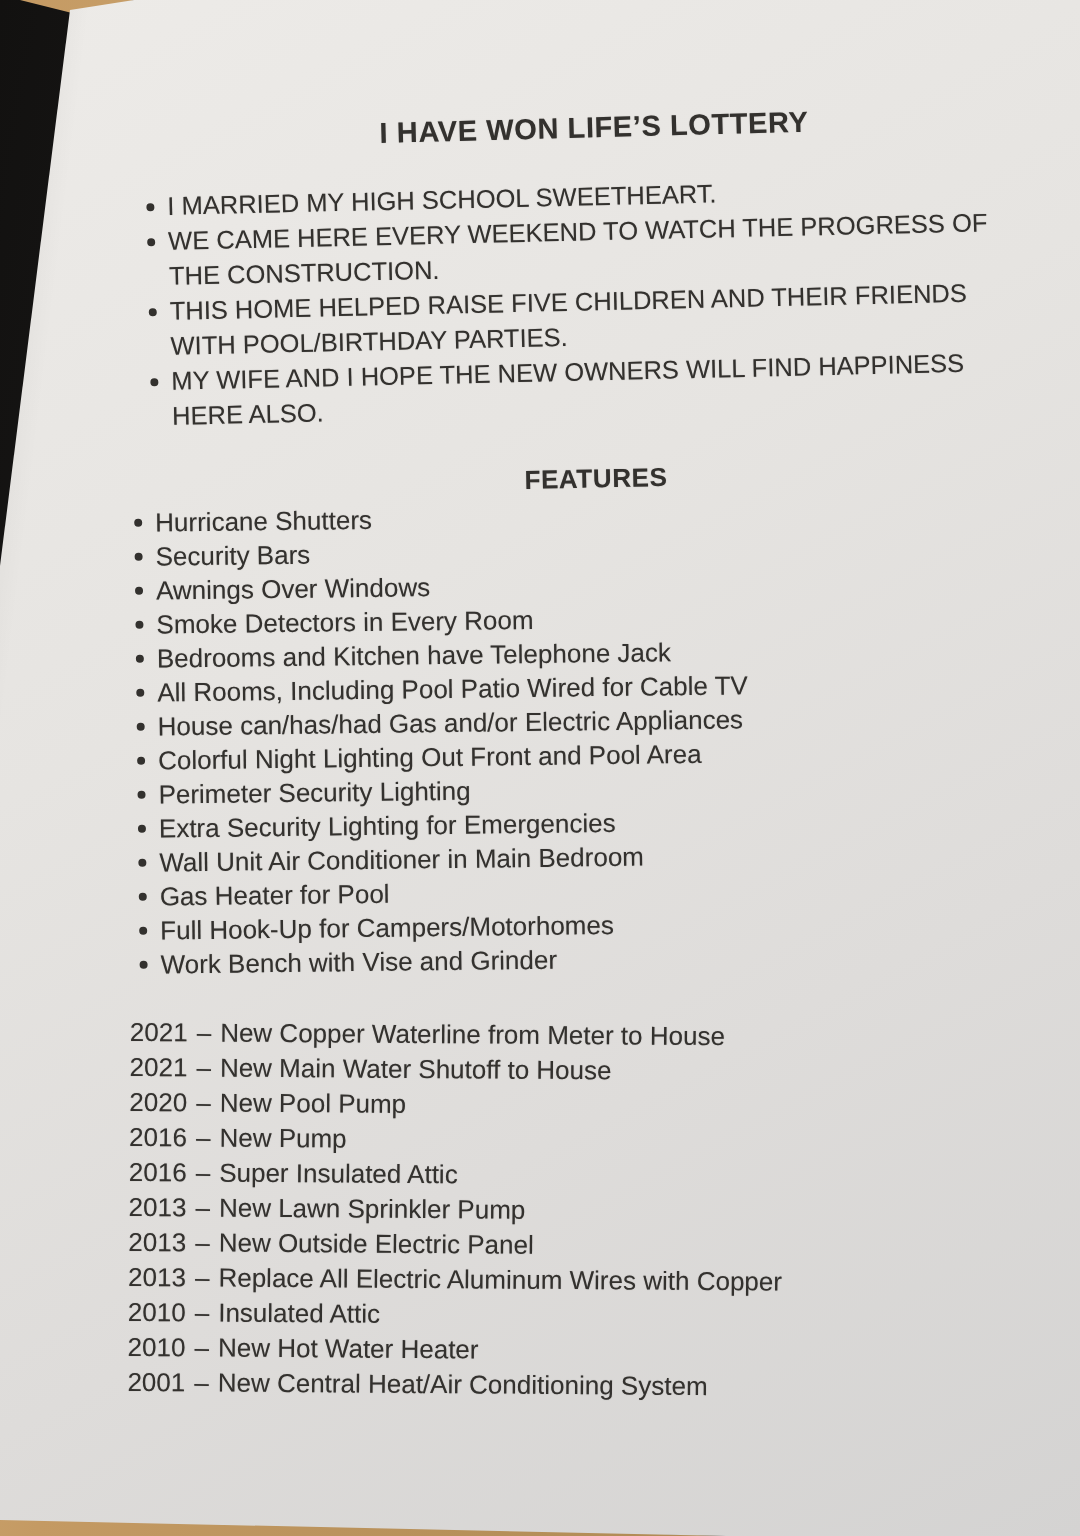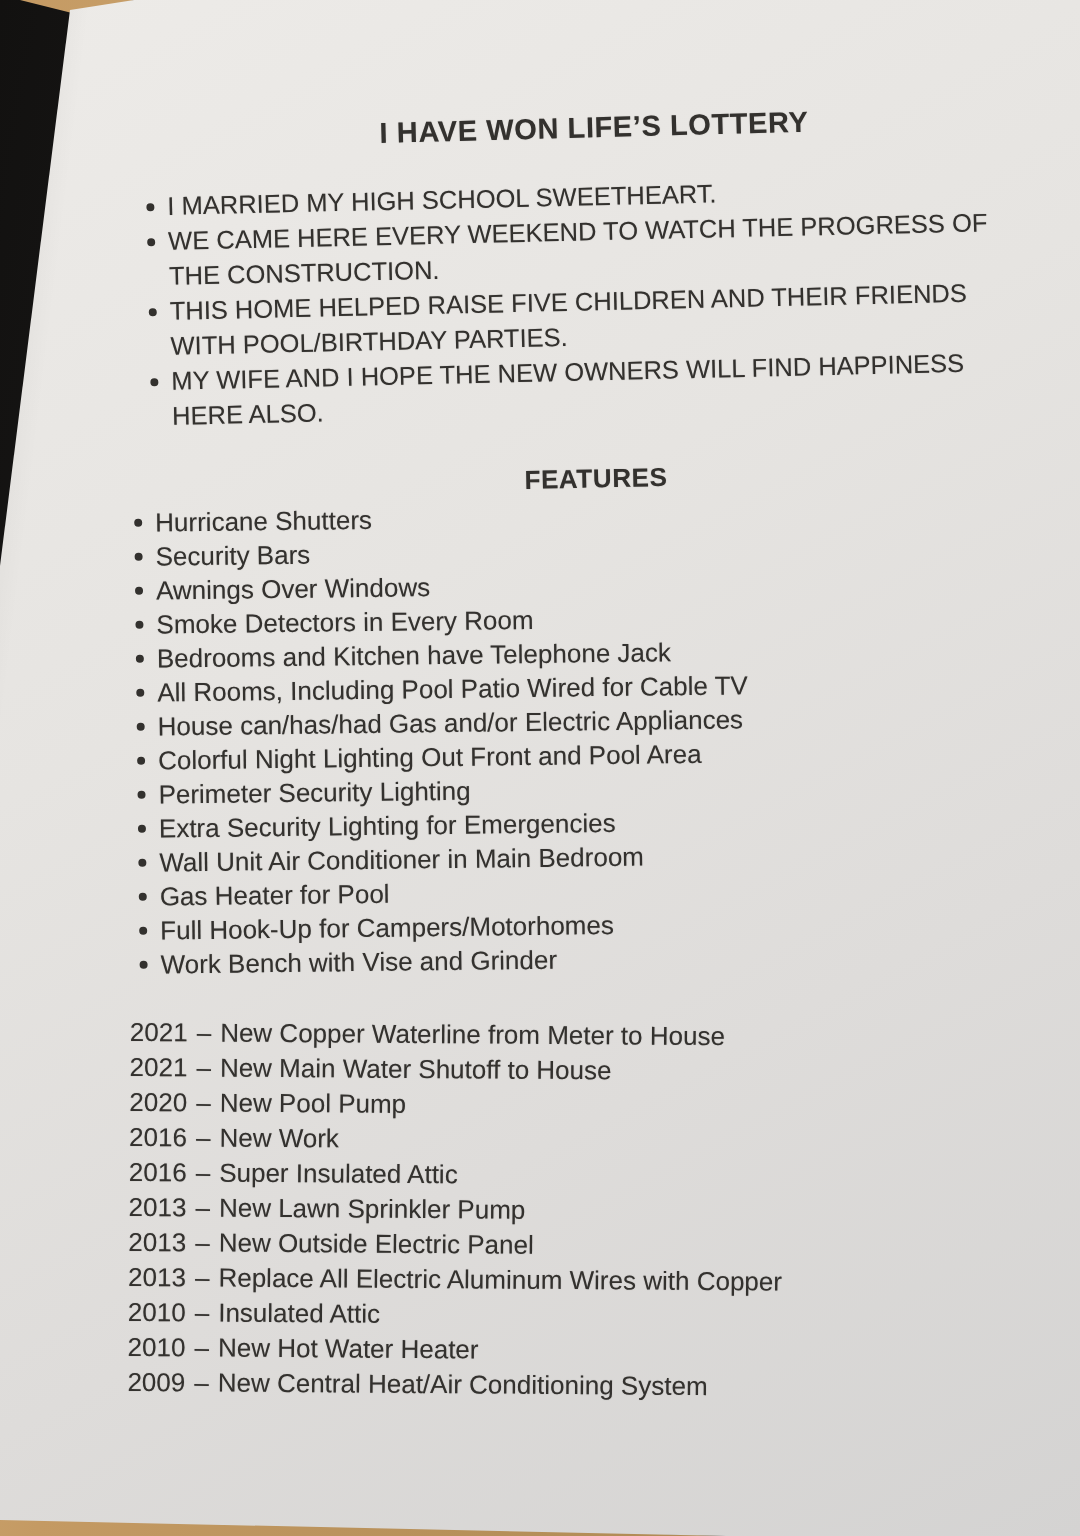--- a/index.html
+++ b/index.html
@@ -186,40 +186,40 @@
         <div class="year-row">
           <span>2021</span><span class="sep">–</span><span>New Copper Waterline from Meter to House</span>
         </div>
         <div class="year-row">
           <span>2021</span><span class="sep">–</span><span>New Main Water Shutoff to House</span>
         </div>
         <div class="year-row">
           <span>2020</span><span class="sep">–</span><span>New Pool Pump</span>
         </div>
         <div class="year-row">
-          <span>2016</span><span class="sep">–</span><span>New Work</span>
+          <span>2016</span><span class="sep">–</span><span>New Pump</span>
         </div>
         <div class="year-row">
           <span>2016</span><span class="sep">–</span><span>Super Insulated Attic</span>
         </div>
         <div class="year-row">
           <span>2013</span><span class="sep">–</span><span>New Lawn Sprinkler Pump</span>
         </div>
         <div class="year-row">
           <span>2013</span><span class="sep">–</span><span>New Outside Electric Panel</span>
         </div>
         <div class="year-row">
           <span>2013</span><span class="sep">–</span><span>Replace All Electric Aluminum Wires with Copper</span>
         </div>
         <div class="year-row">
           <span>2010</span><span class="sep">–</span><span>Insulated Attic</span>
         </div>
         <div class="year-row">
           <span>2010</span><span class="sep">–</span><span>New Hot Water Heater</span>
         </div>
         <div class="year-row">
-          <span>2009</span><span class="sep">–</span><span>New Central Heat/Air Conditioning System</span>
+          <span>2001</span><span class="sep">–</span><span>New Central Heat/Air Conditioning System</span>
         </div>
       </div>
 
     </main>
   </div>
 </div>
 
 </body></html>

